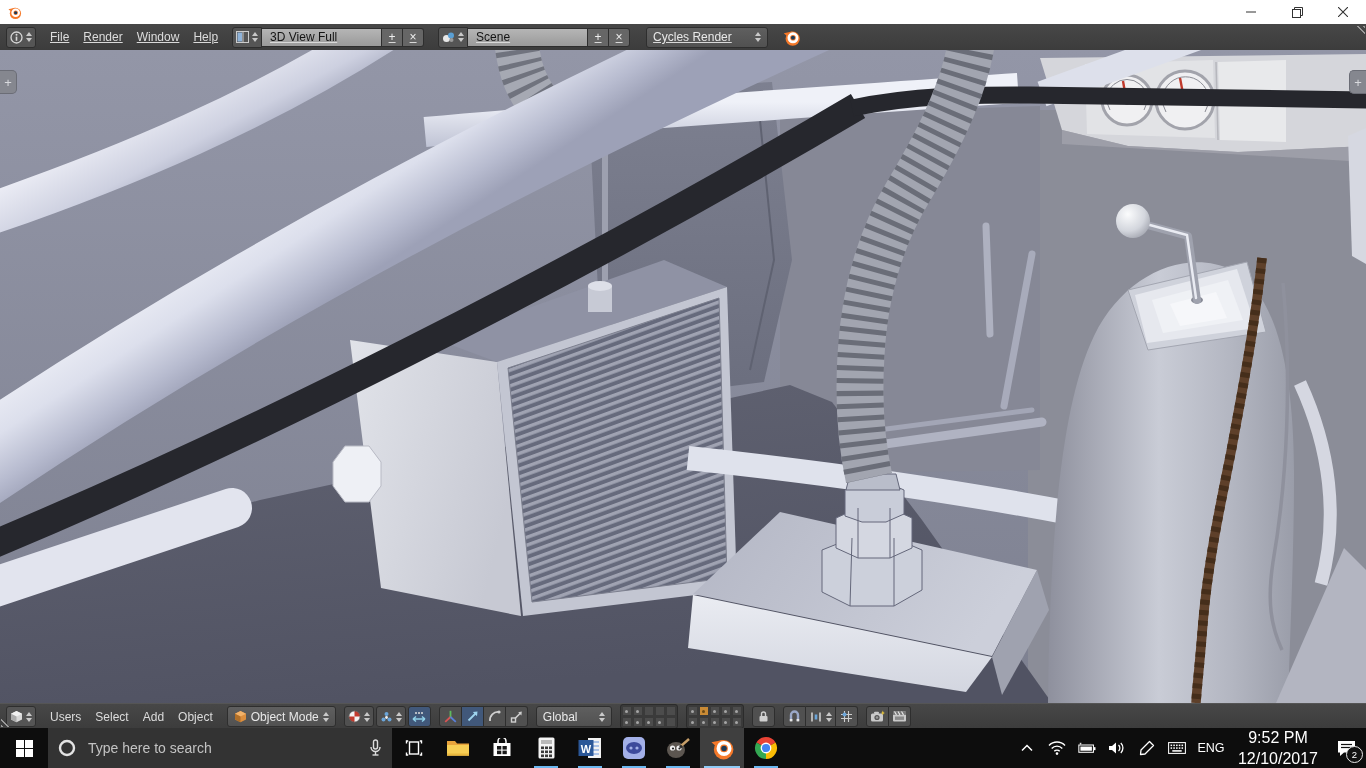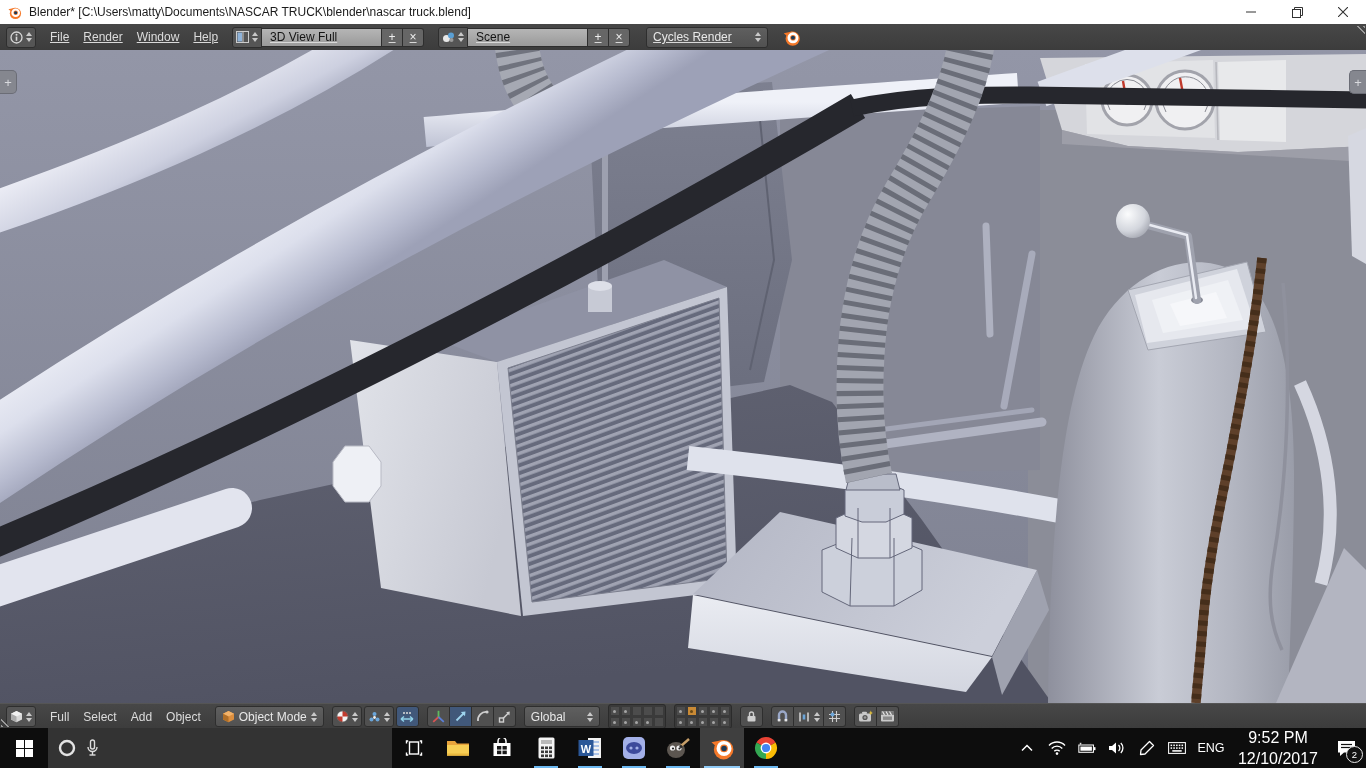--- a/index.html
+++ b/index.html
@@ -100,21 +100,20 @@
     </symbol>
   </defs>
 </svg>
 
 <div class="screen">
 
   <div class="titlebar">
     <svg class="app-ico" viewBox="0 0 32 32">
         <use href="#blogo"></use>
       </svg>
-    <span class="title-text">Blender* [C:\Users\matty\Documents\NASCAR TRUCK\blender\nascar truck.blend]</span>
     <div class="win-controls">
       <button class="wc">
         <svg width="10" height="10" viewBox="0 0 10 10">
             <line x1="0" y1="5" x2="10" y2="5" stroke="#333" stroke-width="1"></line>
           </svg>
       </button>
       <button class="wc">
         <svg width="11" height="11" viewBox="0 0 11 11">
             <rect x="0.5" y="2.5" width="8" height="8" fill="none" stroke="#333"></rect>
             <path d="M2.5,2.5 V0.5 H10.5 V8.5 H8.5" fill="none" stroke="#333"></path>
@@ -382,21 +381,21 @@
       <svg width="13" height="13" viewBox="0 0 13 13">
         <polygon points="6.5,1 12,3.8 12,9.5 6.5,12.3 1,9.5 1,3.8" fill="#d9d9d9"></polygon>
         <polygon points="6.5,1 12,3.8 6.5,6.6 1,3.8" fill="#f2f2f2"></polygon>
         <polygon points="6.5,6.6 6.5,12.3 1,9.5 1,3.8" fill="#ababab"></polygon>
       </svg>
       <span class="steppers">
           <span class="tri-up"></span>
           <span class="tri-dn"></span>
         </span>
     </div>
-    <span class="menu-item">Full</span>
+    <span class="menu-item">Users</span>
     <span class="menu-item">Select</span>
     <span class="menu-item">Add</span>
     <span class="menu-item">Object</span>
 
     <div class="dropdown" style="margin-left:14px;">
       <svg width="13" height="13" viewBox="0 0 13 13">
         <polygon points="6.5,1 12,3.8 12,9.5 6.5,12.3 1,9.5 1,3.8" fill="#dd8f3e"></polygon>
         <polygon points="6.5,1 12,3.8 6.5,6.6 1,3.8" fill="#f2b269"></polygon>
         <polygon points="6.5,6.6 6.5,12.3 1,9.5 1,3.8" fill="#b06f28"></polygon>
       </svg>
@@ -567,20 +566,21 @@
           <rect x="9" y="0" width="8" height="8" fill="#fff"></rect>
         <rect x="0" y="9" width="8" height="8" fill="#fff"></rect>
           <rect x="9" y="9" width="8" height="8" fill="#fff"></rect>
       </svg>
     </button>
 
     <div class="tb-search">
       <svg width="18" height="18" viewBox="0 0 18 18">
         <circle cx="9" cy="9" r="7" fill="none" stroke="#e3e3e3" stroke-width="2.4"></circle>
       </svg>
+      <input type="text" readonly="" placeholder="Type here to search" style="">
       <svg width="13" height="18" viewBox="0 0 13 18">
         <rect x="4.5" y="1" width="4" height="9" rx="2" fill="none" stroke="#dcdcdc" stroke-width="1.4"></rect>
         <path d="M2,8 a4.5,4.5 0 0 0 9,0" fill="none" stroke="#dcdcdc" stroke-width="1.4"></path>
         <line x1="6.5" y1="12.8" x2="6.5" y2="16" stroke="#dcdcdc" stroke-width="1.4"></line>
         <line x1="3.5" y1="16" x2="9.5" y2="16" stroke="#dcdcdc" stroke-width="1.4"></line>
       </svg>
     </div>
 
     <button class="tb-btn">
       <svg width="20" height="16" viewBox="0 0 20 16">

